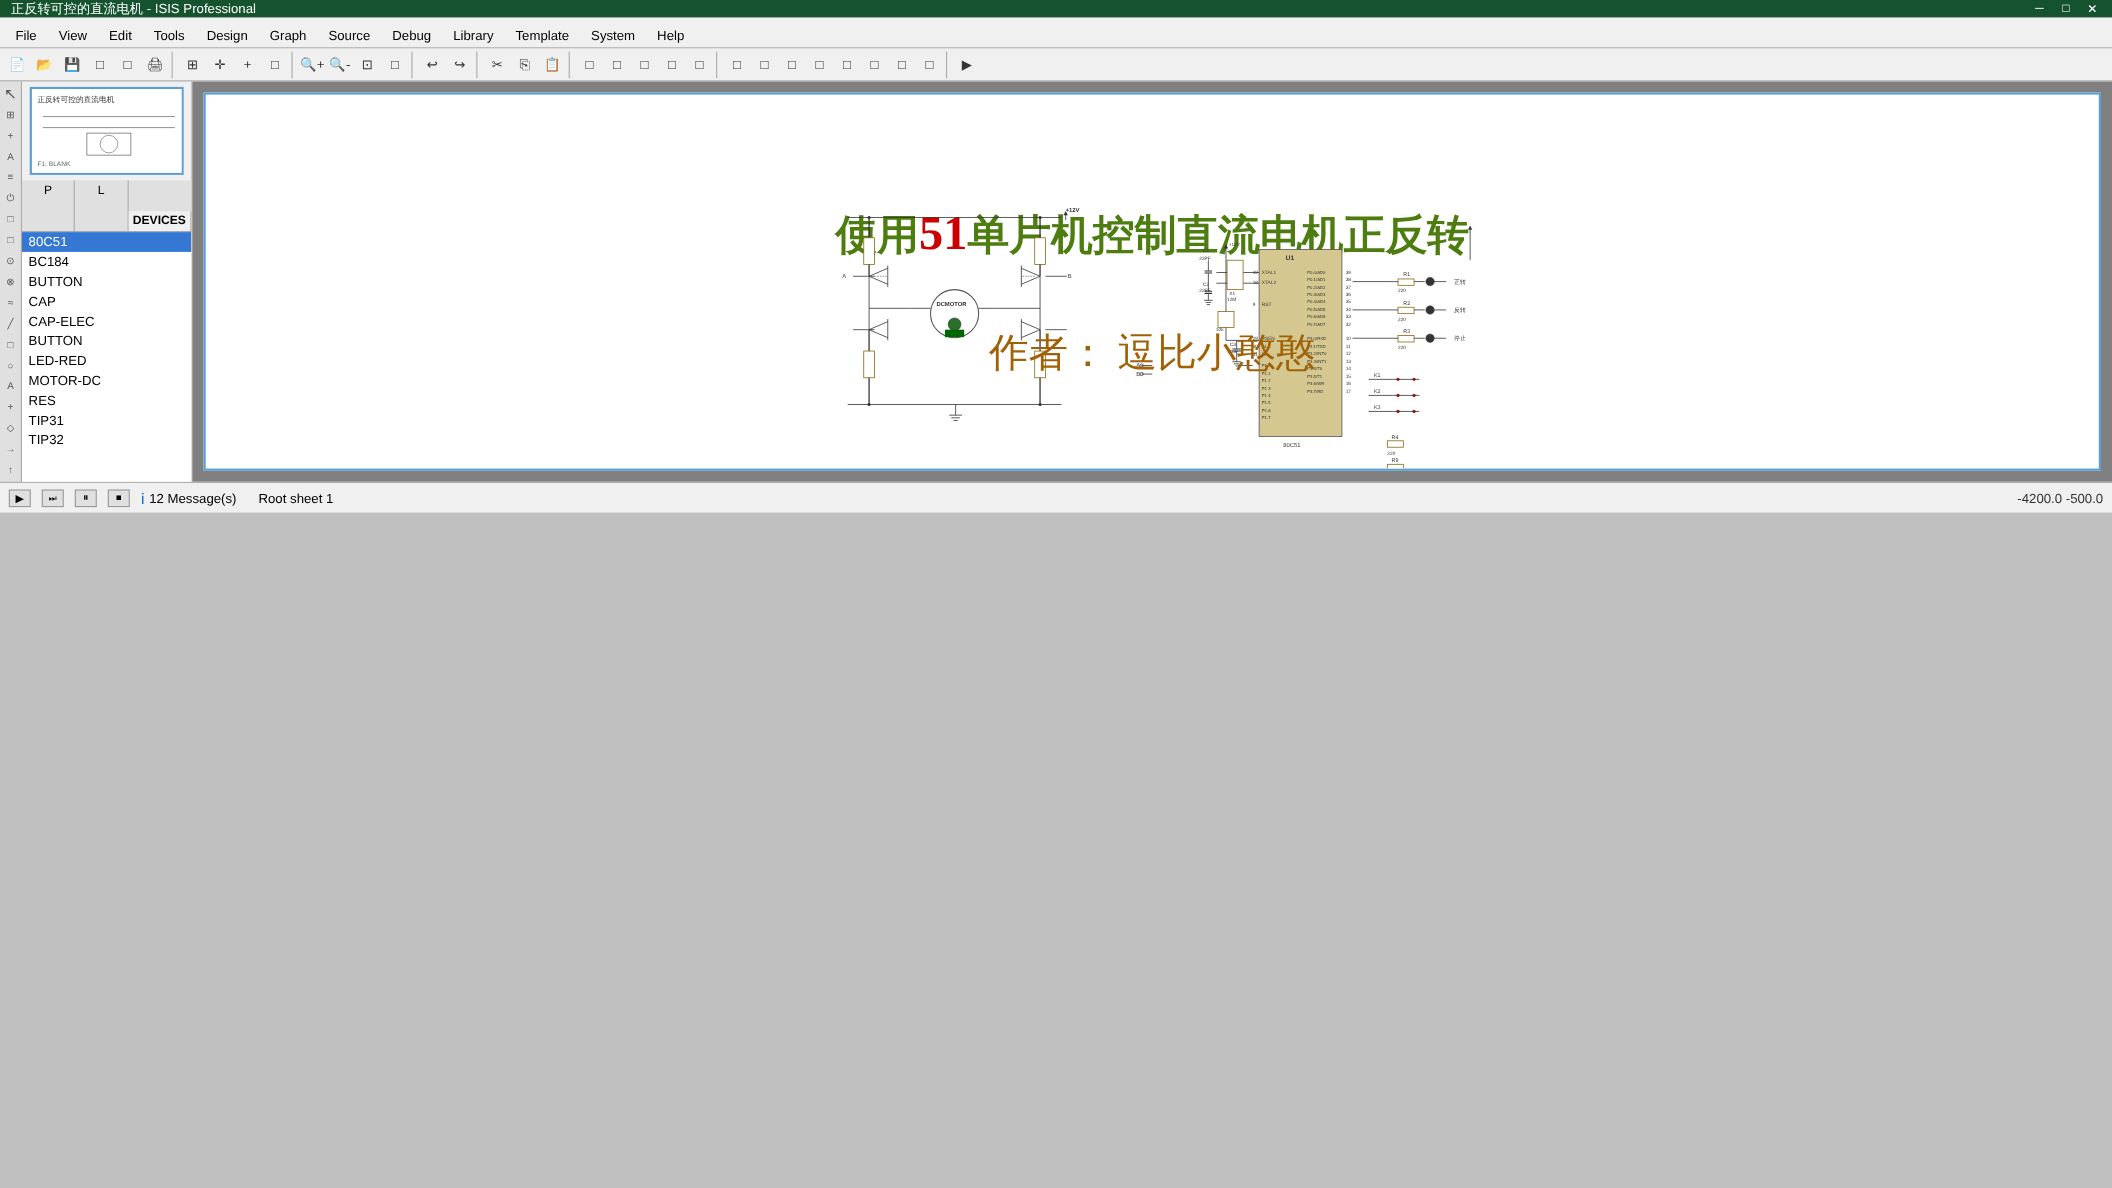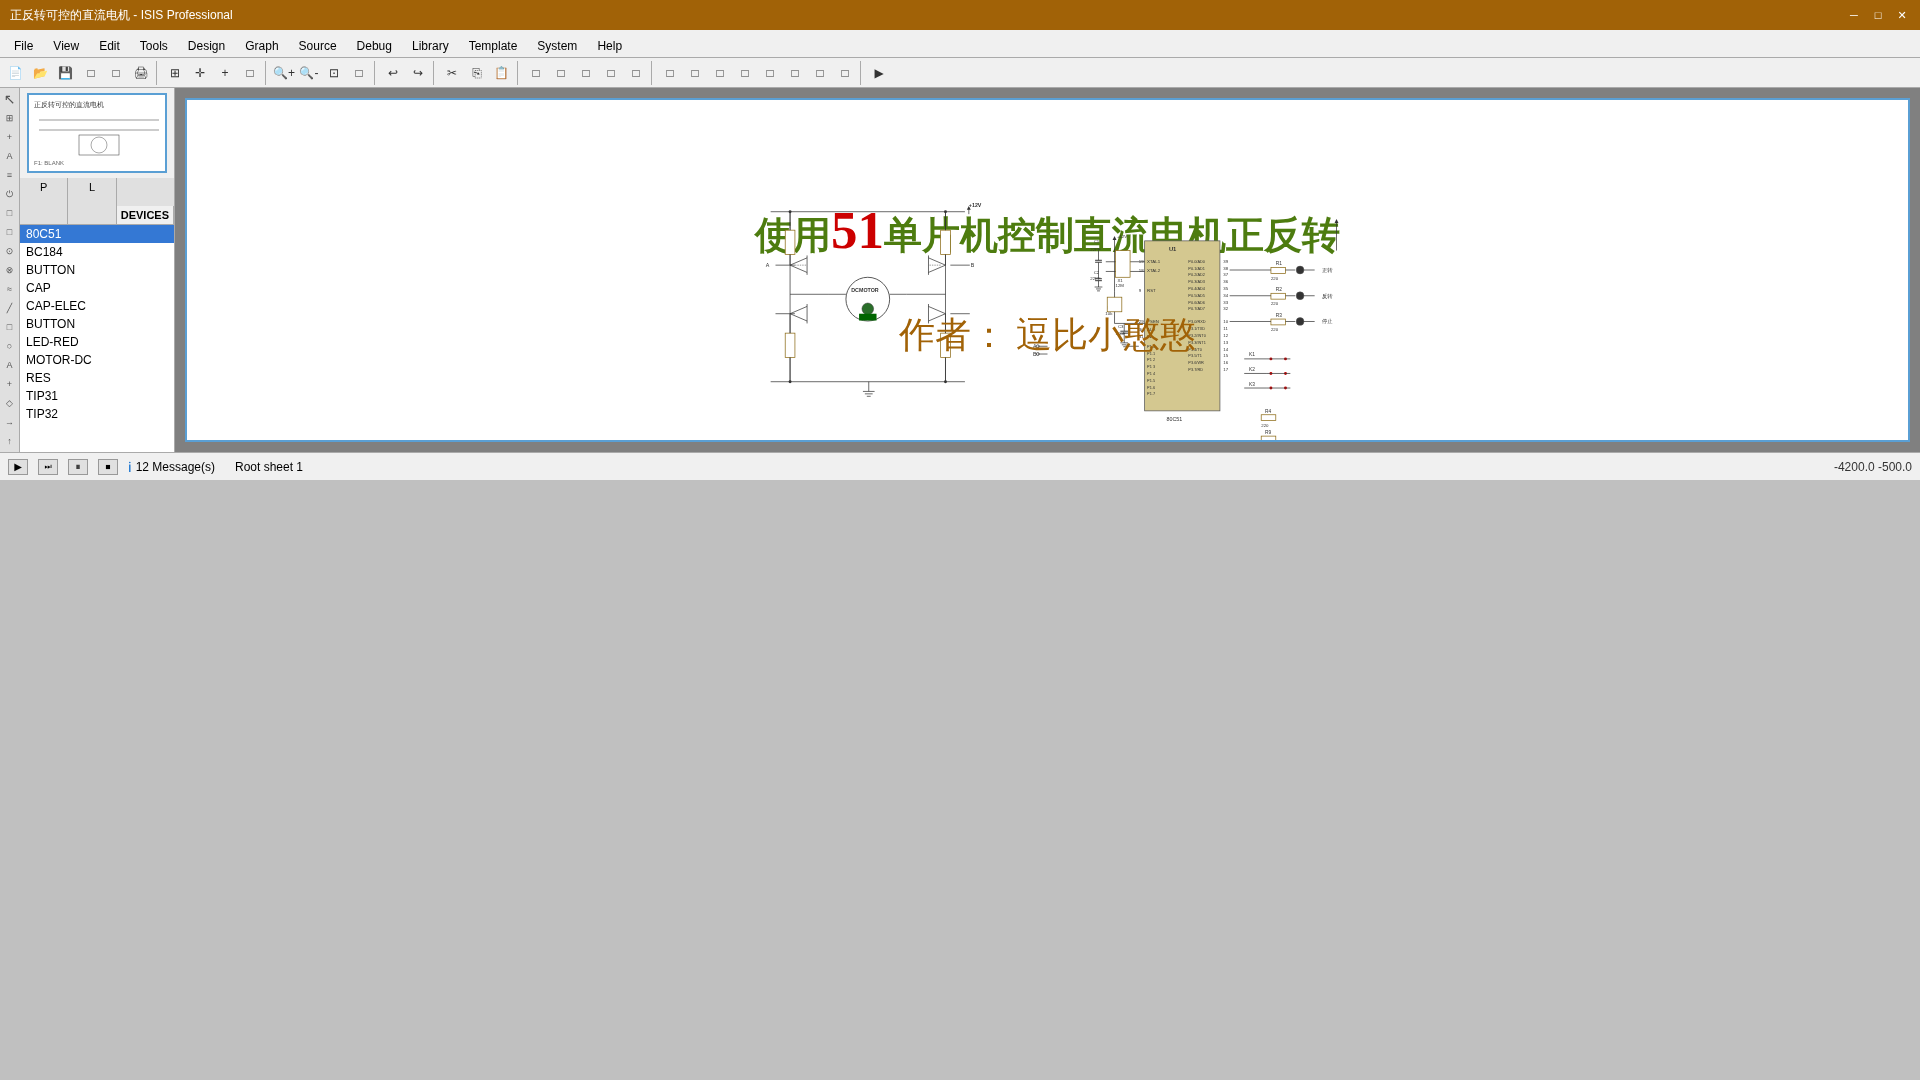--- a/index.html
+++ b/index.html
@@ -1,20 +1,20 @@
 <!DOCTYPE html>
 <html><head>
   <meta charset="utf-8">
   <style>
     * { margin: 0; padding: 0; box-sizing: border-box; }
     body { width: 1920px; height: 1080px; overflow: hidden; font-family: 'Arial', sans-serif; background: #c0c0c0; font-size: 12px; }
 
     
     #titlebar {
-      height: 30px; background: #a16207; display: flex; align-items: center;
+      height: 16px; background: #14532d; display: flex; align-items: center;
       justify-content: space-between; padding: 0 10px; color: white;
     }
     #titlebar .win-controls { display: flex; gap: 8px; }
     #titlebar .win-btn { width: 16px; height: 16px; display: flex; align-items: center; justify-content: center; cursor: pointer; font-size: 11px; color: white; }
 
     
     #menubar {
       height: 28px; background: #f0f0f0; display: flex; align-items: flex-end;
       border-bottom: 1px solid #aaa; padding: 0 4px;
     }
@@ -252,21 +252,21 @@
       <div class="device-item">TIP31</div>
       <div class="device-item">TIP32</div>
     </div>
   </div>
 
   <div id="canvas-area">
     <div id="schematic-sheet">
       <div id="schematic-content">
 
         <div class="circuit-title">
-          <span class="highlight">使用</span><span style="color:#cc0000;font-weight:900;font-size:53px;">51</span><span class="highlight">单片机控制直流电机正反转</span>
+          <span class="highlight">使用</span><span style="color:#cc0000;font-weight:900;font-size:44px;">51</span><span class="highlight">单片机控制直流电机正反转</span>
         </div>
 
         <svg id="circuit-svg" viewBox="0 0 1300 700" style="position:absolute;top:0;left:0;width:100%;height:100%;">
 
           <line x1="80" y1="230" x2="480" y2="230" stroke="#333" stroke-width="1.5"></line>
           <text x="488" y="220" font-size="11" fill="#333" font-weight="bold">+12V</text>
           <line x1="488" y1="222" x2="488" y2="235" stroke="#333" stroke-width="1.5"></line>
 
           <polygon points="488,218 484,226 492,226" fill="#333"></polygon>
 

